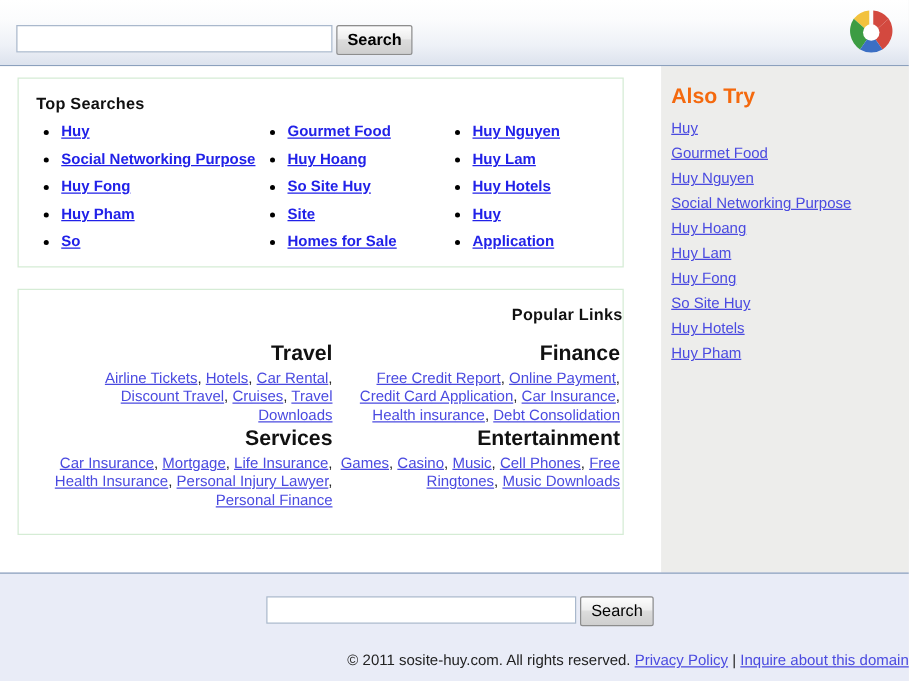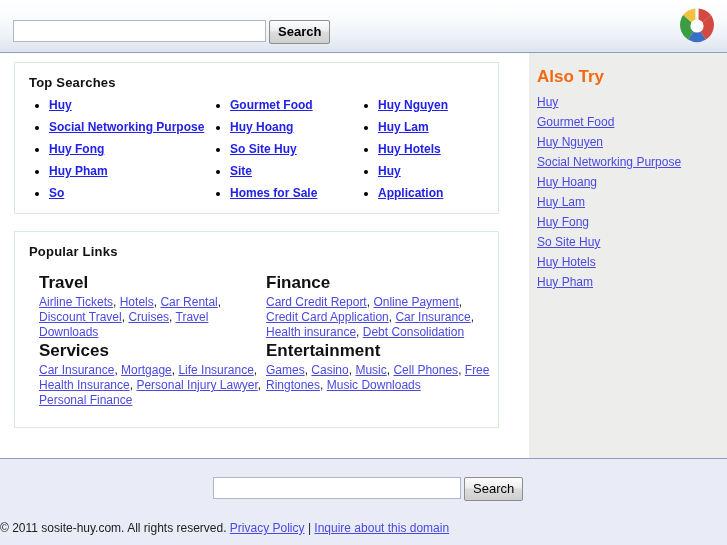--- a/index.html
+++ b/index.html
@@ -98,21 +98,21 @@
 
   .panel {
     position: absolute;
     left: 14px;
     width: 485px;
     background: #ffffff;
     border: 1px solid #d5ecd5;
     box-sizing: border-box;
   }
   #panel-top-searches { top: 9px; height: 152px; }
-  #panel-popular-links { top: 178px; height: 197px; }
+  #panel-popular-links { top: 178px; height: 197px; text-align: right; }
 
   .panel-title {
     font-size: 13px;
     font-weight: bold;
     color: #111;
     margin: 12px 0 0 14px;
     letter-spacing: 0.2px;
   }
 
   
@@ -206,21 +206,21 @@
     top: 18px;
     display: flex;
     align-items: flex-start;
   }
   #footer-input { width: 248px; }
   #copyright {
     position: absolute;
     top: 62px;
     left: 0;
     width: 727px;
-    text-align: left;
+    text-align: right;
     font-size: 12px;
     color: #222;
   }
   #copyright a {
     color: #4a4ae0;
     text-decoration: underline;
   }
   .sep { color: #222; }
 </style>
 </head>
@@ -289,21 +289,21 @@
       <div class="panel-title">Popular Links</div>
 
       <div id="popular-grid">
         <div class="pl-row" id="pl-row-1">
           <div class="pl-cell left">
             <div class="pl-head">Travel</div>
             <div class="pl-links"><a href="#">Airline Tickets</a>, <a href="#">Hotels</a>, <a href="#">Car Rental</a>, <a href="#">Discount Travel</a>, <a href="#">Cruises</a>, <a href="#">Travel Downloads</a></div>
           </div>
           <div class="pl-cell right">
             <div class="pl-head">Finance</div>
-            <div class="pl-links"><a href="#">Card Credit Report</a>, <a href="#">Online Payment</a>, <a href="#">Credit Card Application</a>, <a href="#">Car Insurance</a>, <a href="#">Health insurance</a>, <a href="#">Debt Consolidation</a></div>
+            <div class="pl-links"><a href="#">Free Credit Report</a>, <a href="#">Online Payment</a>, <a href="#">Credit Card Application</a>, <a href="#">Car Insurance</a>, <a href="#">Health insurance</a>, <a href="#">Debt Consolidation</a></div>
           </div>
         </div>
 
         <div class="pl-row" id="pl-row-2">
           <div class="pl-cell left">
             <div class="pl-head">Services</div>
             <div class="pl-links"><a href="#">Car Insurance</a>, <a href="#">Mortgage</a>, <a href="#">Life Insurance</a>, <a href="#">Health Insurance</a>, <a href="#">Personal Injury Lawyer</a>, <a href="#">Personal Finance</a></div>
           </div>
           <div class="pl-cell right">
             <div class="pl-head">Entertainment</div>

